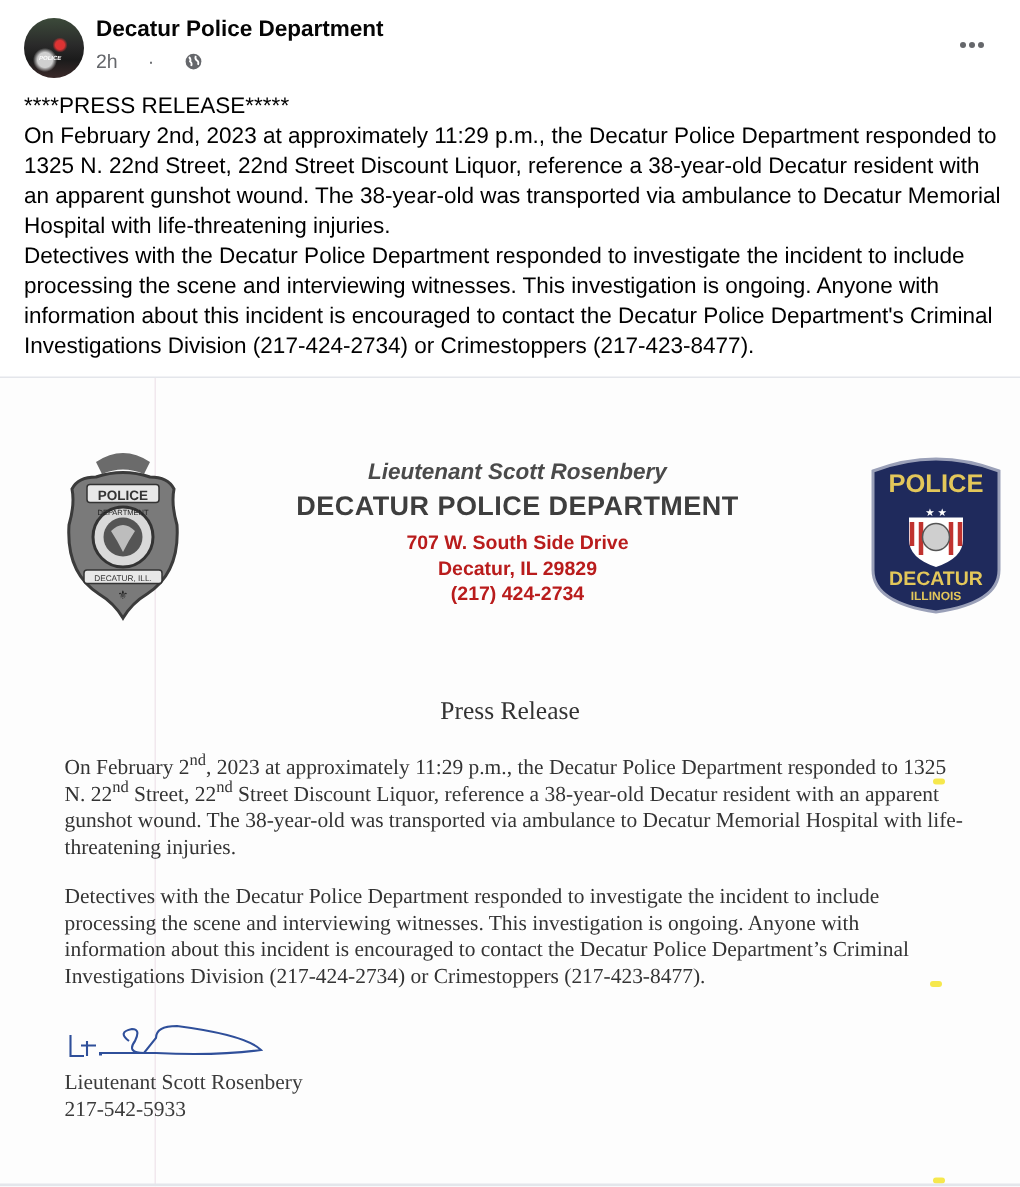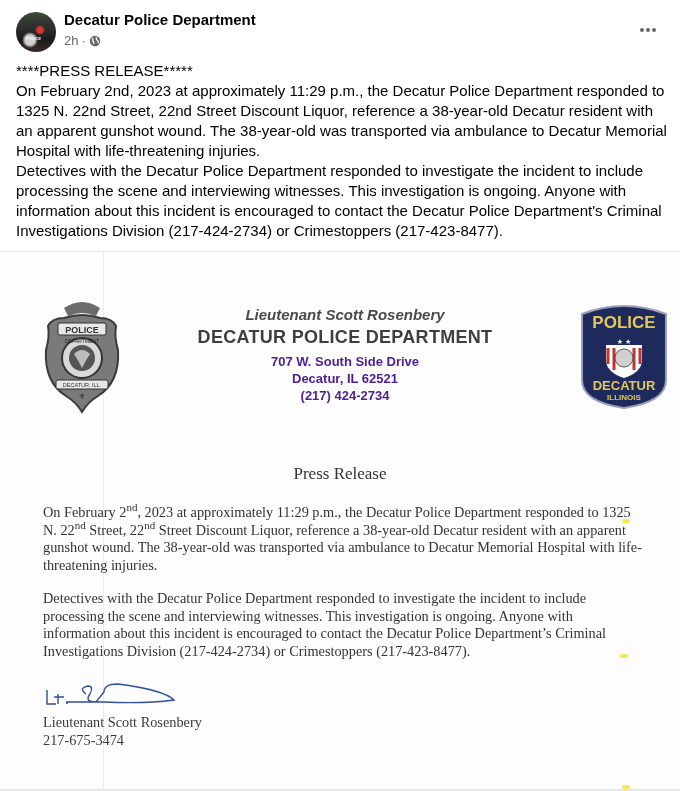--- a/index.html
+++ b/index.html
@@ -9,40 +9,40 @@
   .post-header { position: absolute; left: 0; top: 0; width: 680px; height: 58px; }
   .avatar {
     position: absolute; left: 16px; top: 12px; width: 40px; height: 40px; border-radius: 50%;
     background: radial-gradient(circle at 60% 45%, #d33 0 3px, rgba(0,0,0,0) 5px),
                 radial-gradient(circle at 35% 70%, #cfcfcf 0 5px, rgba(0,0,0,0) 8px),
                 linear-gradient(180deg, #3c4a3a 0%, #2a2a2a 45%, #1b1b1b 70%, #3b2a2a 100%);
     overflow: hidden;
   }
   .avatar .car-text { position: absolute; left: 10px; top: 24px; font-size: 4px; color: #fff; font-weight: bold; font-style: italic; }
   .page-name { position: absolute; left: 64px; top: 11px; font-size: 15px; font-weight: bold; color: #050505; }
-  .meta { position: absolute; left: 64px; top: 33px; font-size: 13px; color: #65676b; display: flex; align-items: center; gap: 3px; }
+  .meta { position: absolute; left: 64px; top: 33px; font-size: 13px; color: #65676b; display: flex; align-items: center; gap: 20px; }
   .globe { width: 12px; height: 12px; display: inline-block; }
   .more-btn { position: absolute; left: 636px; top: 22px; width: 24px; height: 16px; display: flex; align-items: center; justify-content: center; gap: 2px; cursor: pointer; }
   .more-btn span { width: 4px; height: 4px; border-radius: 50%; background: #65676b; display: inline-block; }
 
   .post-text { position: absolute; left: 16px; top: 61px; width: 652px; font-size: 15px; line-height: 20px; color: #000000; }
   .post-text p { margin: 0; }
 
   .divider { position: absolute; left: 0; top: 251px; width: 680px; height: 1px; background: #e4e6eb; }
 
   .photo { position: absolute; left: 0; top: 252px; width: 680px; height: 539px; background: #fdfdfd; overflow: hidden; }
   .margin-line { position: absolute; left: 103px; top: 0; width: 1px; height: 539px; background: #f1e8ee; }
 
   .badge-left { position: absolute; left: 42px; top: 44px; width: 80px; height: 118px; }
   .patch-right { position: absolute; left: 578px; top: 46px; width: 92px; height: 112px; }
 
   .letterhead { position: absolute; left: 150px; top: 54px; width: 390px; text-align: center; color: #444; }
   .lh-name { font-size: 15px; font-weight: bold; font-style: italic; color: #4a4a4a; }
   .lh-dept { font-size: 18px; font-weight: bold; color: #3e3e3e; margin-top: 4px; letter-spacing: 0.3px; }
-  .lh-addr { font-size: 13px; font-weight: bold; color: #4c1d95; margin-top: 5px; line-height: 17px; }
+  .lh-addr { font-size: 13px; font-weight: bold; color: #b91c1c; margin-top: 5px; line-height: 17px; }
 
   .doc-title { position: absolute; left: 0; top: 212px; width: 680px; text-align: center; font-family: "Liberation Serif", serif; font-size: 17px; color: #333; }
   .doc-body { position: absolute; left: 43px; width: 600px; font-family: "Liberation Serif", serif; font-size: 14.3px; line-height: 17.5px; color: #333; }
   .doc-body.p1 { top: 252px; }
   .doc-body.p2 { top: 338px; }
   .doc-body sup { font-size: 11px; line-height: 0; }
 
   .signature { position: absolute; left: 44px; top: 428px; width: 140px; height: 30px; }
   .sig-block { position: absolute; left: 43px; top: 461px; font-family: "Liberation Serif", serif; font-size: 14.3px; line-height: 18px; color: #3a3a3a; }
 
@@ -95,21 +95,21 @@
     <rect x="14" y="84" width="52" height="9" rx="2" fill="#e8e8e8" stroke="#333"></rect>
     <text x="40" y="91" font-size="5.5" font-family="Liberation Sans, sans-serif" text-anchor="middle" fill="#333">DECATUR, ILL.</text>
     <text x="40" y="103" font-size="8" text-anchor="middle" fill="#222">⚜</text>
   </svg>
 
   <div class="letterhead">
     <div class="lh-name">Lieutenant Scott Rosenbery</div>
     <div class="lh-dept">DECATUR POLICE DEPARTMENT</div>
     <div class="lh-addr">
       <div>707 W. South Side Drive</div>
-      <div>Decatur, IL 62521</div>
+      <div>Decatur, IL 29829</div>
       <div>(217) 424-2734</div>
     </div>
   </div>
 
   <svg class="patch-right" viewBox="0 0 92 112">
     <path d="M4 16 Q46 0 88 16 L88 82 Q88 104 46 110 Q4 104 4 82 Z" fill="#1f2a5c" stroke="#9aa0b8" stroke-width="2"></path>
     <text x="46" y="30" font-size="17" font-family="Liberation Sans, sans-serif" font-weight="bold" text-anchor="middle" fill="#e3c75a">POLICE</text>
     <path d="M28 38 L64 38 L64 62 Q64 74 46 80 Q28 74 28 62 Z" fill="#ffffff"></path>
     <rect x="28" y="38" width="36" height="9" fill="#1f2a5c"></rect>
     <text x="46" y="46" font-size="7" text-anchor="middle" fill="#fff">★ ★</text>
@@ -125,21 +125,21 @@
 
   <div class="doc-body p2">Detectives with the Decatur Police Department responded to investigate the incident to include processing the scene and interviewing witnesses.  This investigation is ongoing.  Anyone with information about this incident is encouraged to contact the Decatur Police Department’s Criminal Investigations Division (217-424-2734) or Crimestoppers (217-423-8477).</div>
 
   <svg class="signature" viewBox="0 0 140 30">
     <path d="M3 10 L3 24 L12 24 M14 14 L14 24 M10 17 L20 17 M22 23 L24 23" stroke="#2f4f9a" stroke-width="1.4" fill="none"></path>
     <path d="M22 22 L60 22 M42 14 Q34 8 44 6 Q50 6 46 14 Q40 22 52 22 L60 12 Q60 4 74 4 Q120 10 130 20 Q100 24 60 22" stroke="#2f4f9a" stroke-width="1.4" fill="none"></path>
   </svg>
 
   <div class="sig-block">
     <div>Lieutenant Scott Rosenbery</div>
-    <div>217-675-3474</div>
+    <div>217-542-5933</div>
   </div>
 
   <div class="hl" style="left:622px; top:267px;"></div>
   <div class="hl" style="left:620px; top:402px;"></div>
   <div class="hl" style="left:622px; top:533px;"></div>
 </div>
 
 <div class="bottom-line"></div>
 
 </body></html>

